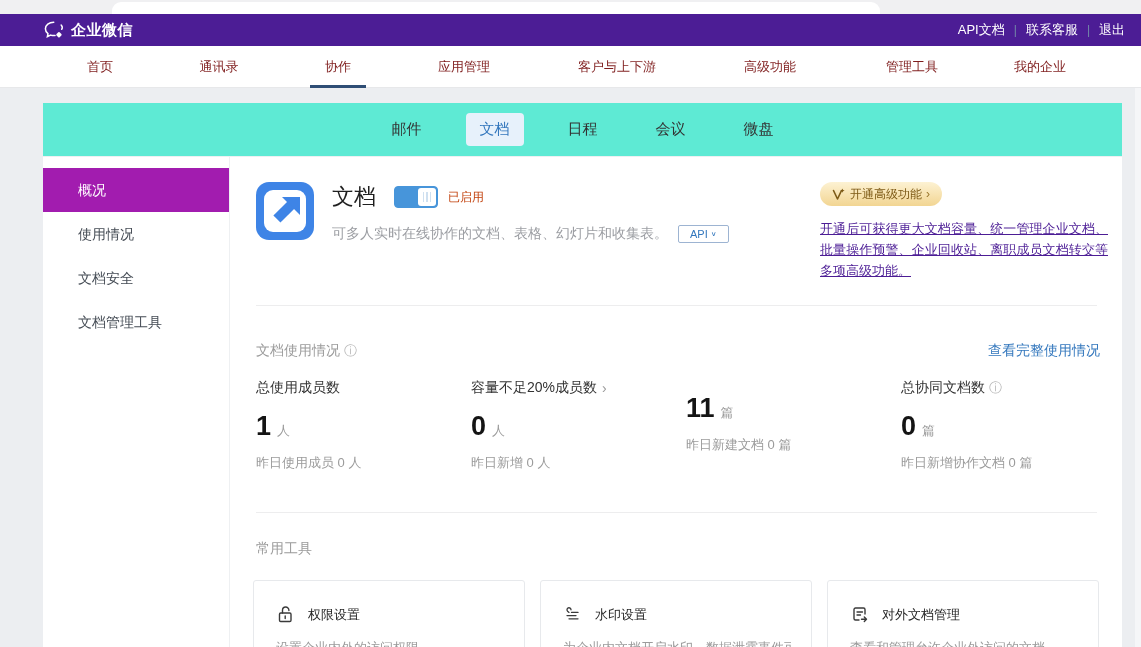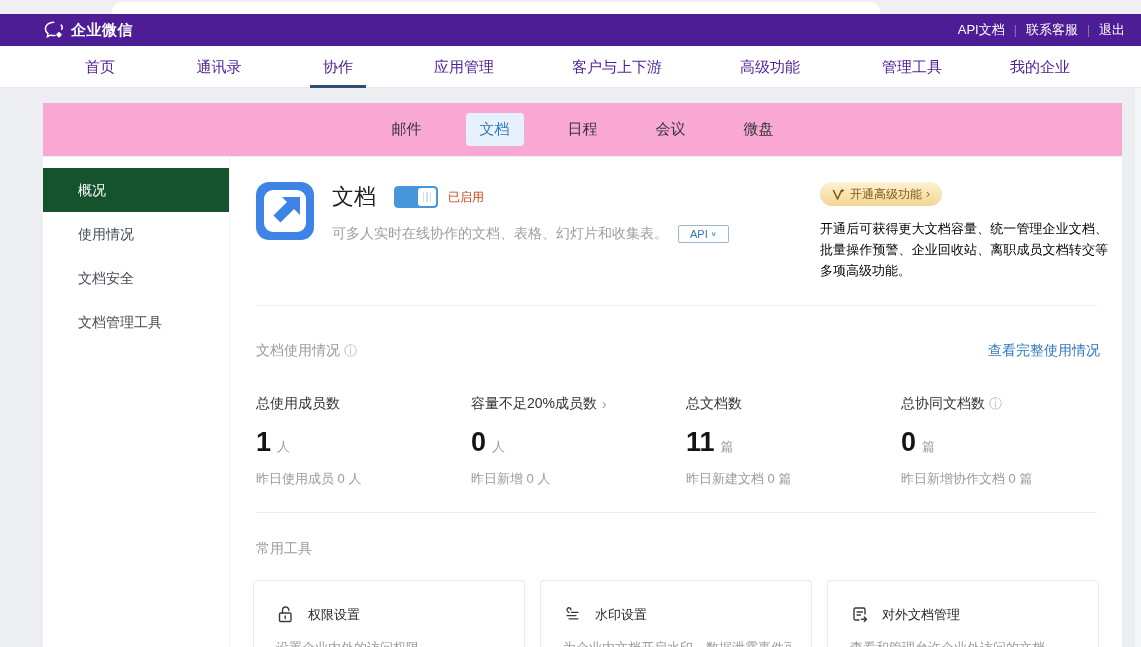--- a/index.html
+++ b/index.html
@@ -15,33 +15,33 @@
   .topbar { left:0; top:14px; width:1141px; height:32px; background:#4c1d95; display:flex; align-items:center; }
   .brand { display:flex; align-items:center; margin-left:44px; color:#fff; }
   .brand-logo { width:21px; height:18px; margin-right:6px; }
   .brand-name { font-size:15px; font-weight:bold; letter-spacing:.5px; }
   .topbar-right { position:absolute; right:16px; top:0; height:32px; display:flex; align-items:center; color:#fff; font-size:13px; }
   .topbar-link { cursor:pointer; }
   .topbar-sep { color:#7388a8; margin:0 9px; font-size:12px; }
 
   
   .nav { left:0; top:46px; width:1141px; height:42px; background:#fff; border-bottom:1px solid #e7e8ea; }
-  .nav-item { position:absolute; top:0; height:42px; line-height:42px; transform:translateX(-50%); font-size:15px; color:#4c1d95; cursor:pointer; white-space:nowrap; }
+  .nav-item { position:absolute; top:0; height:42px; line-height:42px; transform:translateX(-50%); font-size:13px; color:#7f1d1d; cursor:pointer; white-space:nowrap; }
   .nav-item.active::after { content:""; position:absolute; left:50%; transform:translateX(-50%); bottom:0; width:56px; height:3px; background:#2f4e75; }
 
   
   .card { left:43px; top:103px; width:1079px; height:544px; background:#fff; overflow:hidden; }
-  .tabs-row { position:absolute; left:0; top:0; width:100%; height:54px; background:#f9a8d4; border-bottom:1px solid #eef0f2; display:flex; align-items:center; justify-content:center; }
+  .tabs-row { position:absolute; left:0; top:0; width:100%; height:54px; background:#5eead4; border-bottom:1px solid #eef0f2; display:flex; align-items:center; justify-content:center; }
   .tab { font-size:15px; color:#333; margin:0 15px; padding:7px 14px; border-radius:4px; cursor:pointer; }
   .tab.selected { background:#e7f1fb; color:#3377bd; }
 
   
   .side { position:absolute; left:0; top:54px; width:187px; height:490px; border-right:1px solid #eef0f2; padding-top:11px; }
   .side-item { height:44px; line-height:44px; padding-left:35px; font-size:14px; color:#454c55; cursor:pointer; }
-  .side-item.active { background:#14532d; color:#fff; }
+  .side-item.active { background:#a21caf; color:#fff; }
 
   
   .main { position:absolute; left:187px; top:54px; width:892px; height:490px; }
 
   .app-header { position:absolute; left:26px; top:25px; display:flex; }
   .app-icon { width:58px; height:58px; }
   .app-info { margin-left:18px; }
   .app-title-row { display:flex; align-items:center; }
   .app-title { font-size:22px; color:#1f1f1f; }
   .toggle { width:44px; height:22px; margin-left:18px; border:1px solid #4795da; border-radius:4px; background:#4795da; position:relative; cursor:pointer; }
@@ -51,31 +51,31 @@
   .app-desc-row { margin-top:13px; display:flex; align-items:center; }
   .app-desc { font-size:14px; color:#9c9ea3; }
   .api-btn { margin-left:10px; border:1px solid #9db4d2; border-radius:2px; font-size:11px; color:#3377bd; padding:2px 11px; cursor:pointer; display:flex; align-items:center; }
   .api-caret { font-size:8px; margin-left:3px; transform:scaleY(.8); }
 
   
   .promo { position:absolute; left:590px; top:25px; width:288px; }
   .promo-btn { display:inline-flex; align-items:center; height:24px; padding:0 12px; border-radius:12px; background:linear-gradient(180deg,#fdf2d3,#f2d592); color:#7d5a16; font-size:12px; cursor:pointer;justify-content:center; }
   .promo-icon { width:13px; height:13px; margin-right:5px; }
   .promo-chevron { margin-left:4px; color:#9a762c; font-size:12px; }
-  .promo-desc { margin-top:12px; font-size:13px; line-height:21px; color:#000000; text-align:justify; }
+  .promo-desc { margin-top:12px; font-size:13px; line-height:21px; color:#4c1d95; text-align:justify;text-decoration:underline; }
 
   .divider { position:absolute; left:26px; right:25px; height:1px; background:#ededee; }
   .divider-a { top:148px; } .divider-b { top:355px; }
 
   
   .usage-head { position:absolute; left:26px; top:185px; font-size:14px; color:#9b9b9b; }
   .info-glyph { color:#b9b9b9; font-size:13px; margin-left:4px; font-style:normal; }
   .usage-link { position:absolute; right:22px; top:185px; font-size:14px; color:#3377bd; cursor:pointer; }
 
-  .stats { position:absolute; left:26px; top:238px; width:860px; display:flex; }
+  .stats { position:absolute; left:26px; top:222px; width:860px; display:flex; }
   .stat { width:217px; }
   .stat-label { font-size:14px; color:#333; display:flex; align-items:center; }
   .stat-chevron { color:#9b9b9b; margin-left:5px; font-size:14px; }
   .stat-value { margin-top:14px; display:flex; align-items:baseline; }
   .stat-num { font-size:27px; font-weight:bold; color:#141414; }
   .stat-unit { font-size:13px; color:#9b9b9b; margin-left:6px; }
   .stat-sub { margin-top:12px; font-size:13px; color:#9b9b9b; }
 
   
   .tools-title { position:absolute; left:26px; top:383px; font-size:14px; color:#9b9b9b; }
@@ -208,23 +208,20 @@
             <span>容量不足20%成员数</span>
             <span class="stat-chevron">›</span>
           </div>
         <div class="stat-value">
             <span class="stat-num">0</span>
             <span class="stat-unit">人</span>
           </div>
         <div class="stat-sub">昨日新增 0 人</div>
       </div>
       <div class="stat">
-        <div class="stat-label">
-            <span>总文档数</span>
-          </div>
         <div class="stat-value">
             <span class="stat-num">11</span>
             <span class="stat-unit">篇</span>
           </div>
         <div class="stat-sub">昨日新建文档 0 篇</div>
       </div>
       <div class="stat">
         <div class="stat-label">
             <span>总协同文档数</span>
             <span class="info-glyph">ⓘ</span>

